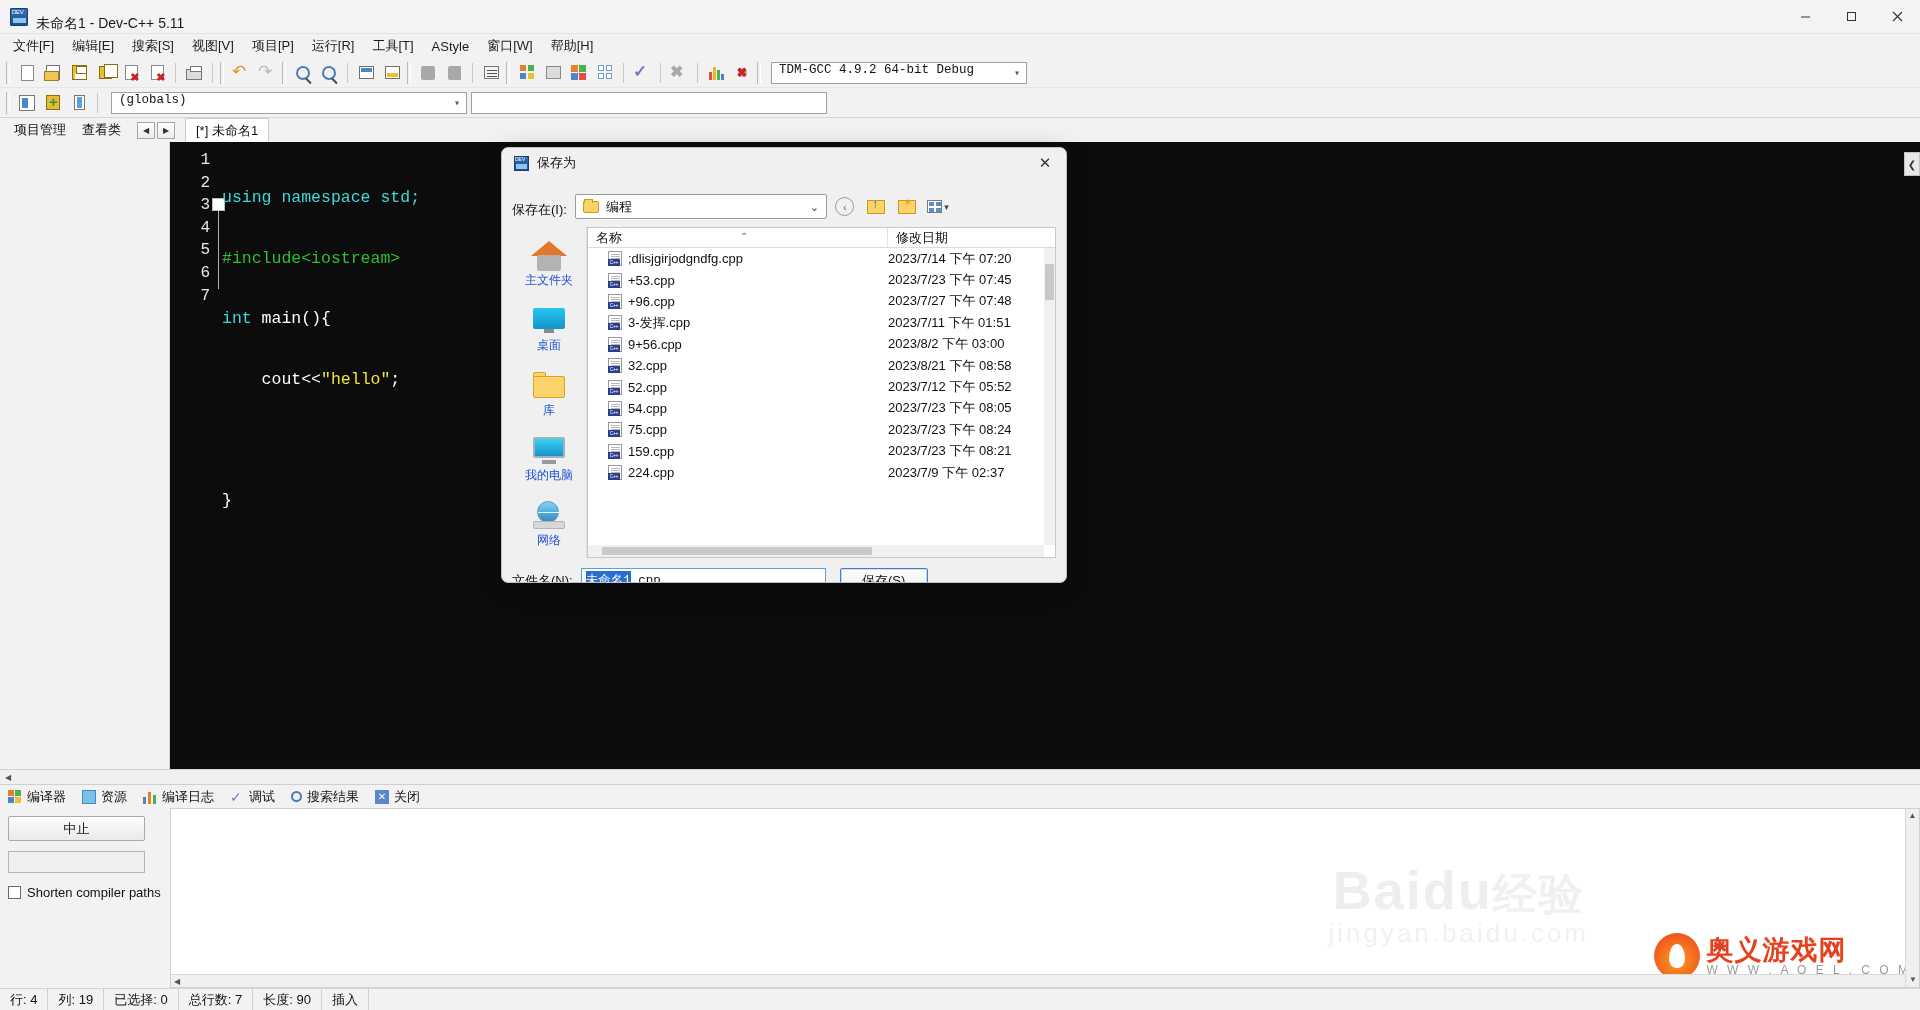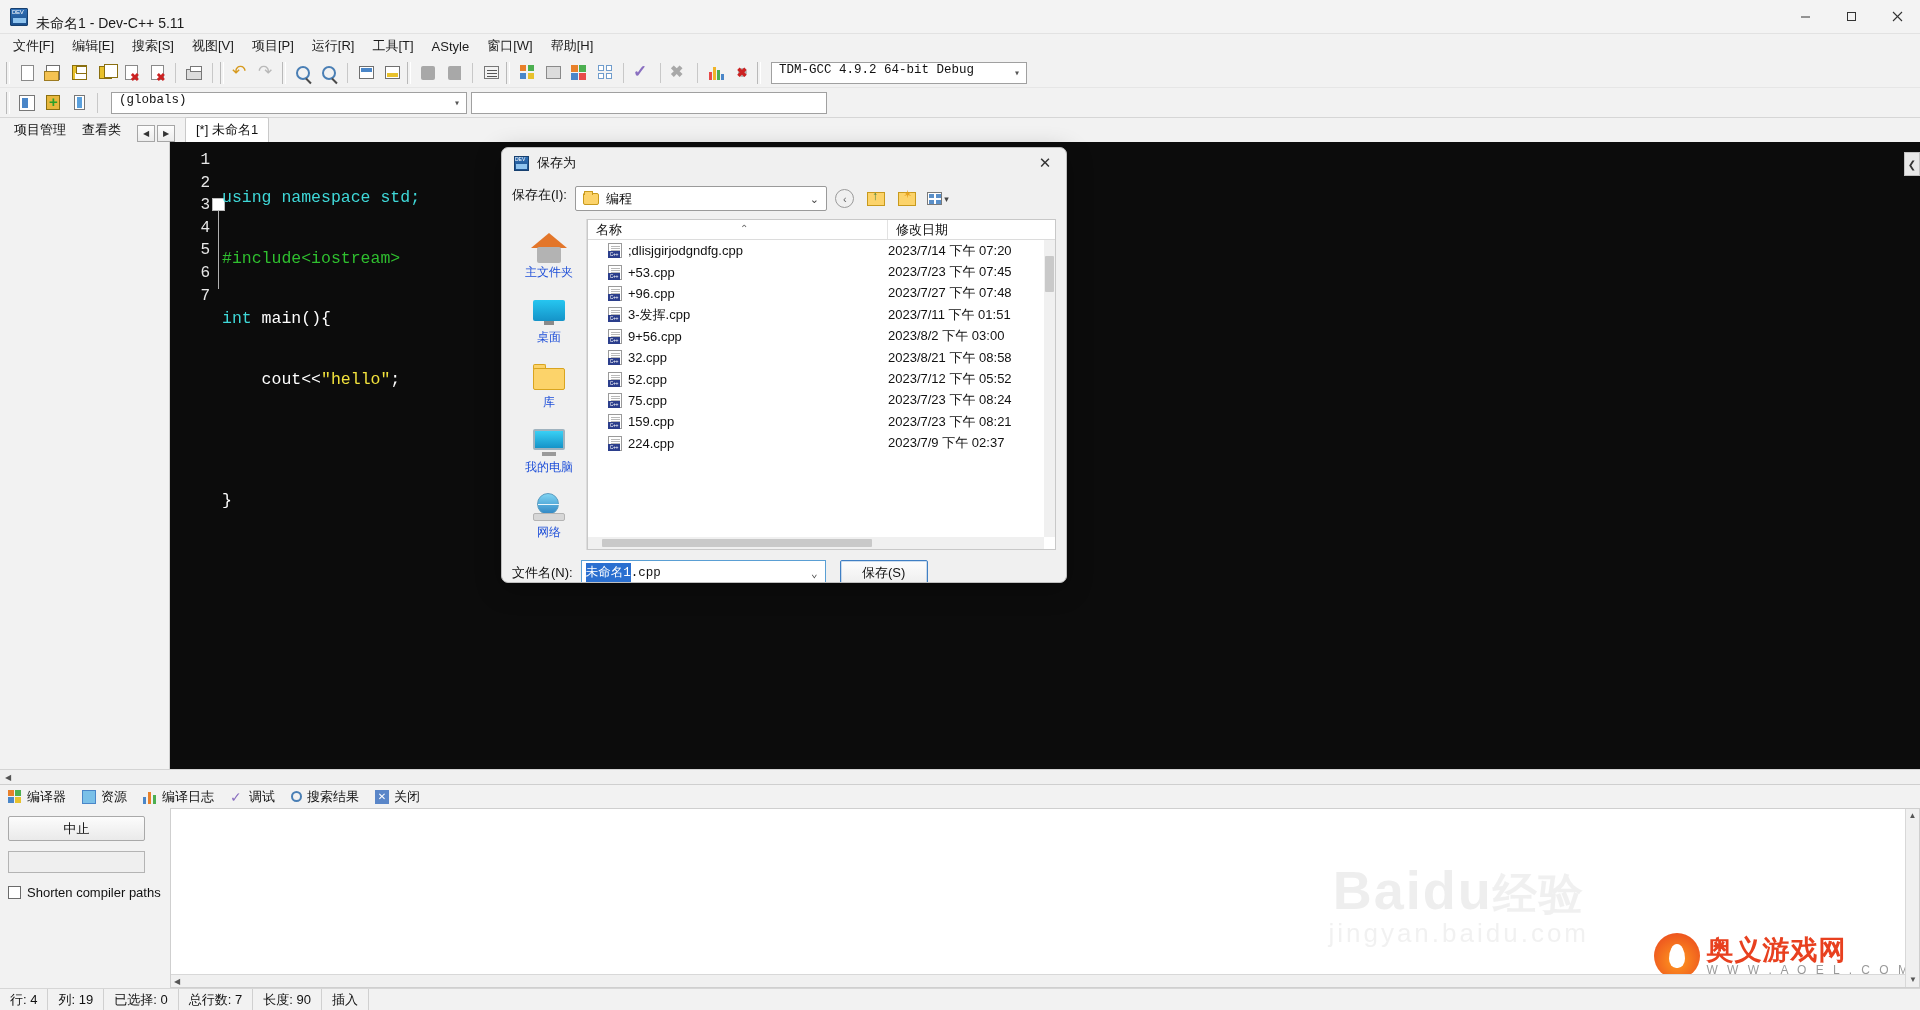--- a/index.html
+++ b/index.html
@@ -103,21 +103,21 @@
     font-family:"Liberation Mono", monospace; font-size:12.5px; color:#111; padding-left:7px;
     position:relative;
   }
   .combo .arrow { position:absolute; right:6px; top:50%; transform:translateY(-50%); color:#555; font-size:10px; }
   .combo.compiler { width:256px; margin-left:6px; }
   .combo.globals { width:356px; margin-left:8px; }
   .combo.second { width:356px; margin-left:4px; }
 
   
   .tabstrip {
-    height:24px; display:flex; align-items:flex-end; background:#f2f2f2; flex:0 0 24px;
+    height:24px; display:flex; align-items:center; background:#f2f2f2; flex:0 0 24px;
     font-size:13px; padding-left:6px;
   }
   .ltab { padding:2px 8px 3px; color:#111; }
   .navbtn {
     width:18px;height:17px;border:1px solid #a6a6a6;background:linear-gradient(#fdfdfd,#ececec);
     display:flex;align-items:center;justify-content:center;font-size:8px;color:#333;margin-right:2px;
   }
   .navwrap { display:flex; margin-left:8px; margin-right:8px; align-items:center;}
   .etab {
     background:#fff; border:1px solid #c9c9c9; border-bottom:none; padding:3px 10px 3px;
@@ -214,21 +214,21 @@
   }
   .dlg-title { height:30px; display:flex; align-items:center; padding-left:12px; }
   .dlg-ico {
     width:15px;height:15px;background:linear-gradient(#2f6fb5,#1b4f8c);border:1px solid #17406f;
     position:relative; margin-right:8px; flex:0 0 15px;
   }
   .dlg-ico:after{content:"DEV";position:absolute;left:0;top:-1px;font-size:5px;color:#fff;}
   .dlg-ico:before{content:"";position:absolute;left:1px;bottom:1px;width:11px;height:5px;background:#8fc4ef;}
   .dlg-close { margin-left:auto; width:42px; height:30px; display:flex; align-items:center; justify-content:center; font-size:15px; color:#333;}
   .dlg-body { padding:0 10px; }
-  .row-saveIn { display:flex; align-items:flex-start; margin-top:8px; }
+  .row-saveIn { display:flex; align-items:flex-end; margin-top:16px; }
   .lbl { font-size:13px; color:#111; }
   .saveInCombo {
     width:252px; height:25px; background:#fff; border:1px solid #9a9a9a; display:flex; align-items:center;
     padding-left:7px; margin-left:8px; position:relative; border-radius:2px;
   }
   .folder-ico {
     width:16px;height:12px;background:#fcd36a;border:1px solid #c89a1d;border-radius:1px 2px 2px 2px;
     position:relative; margin-right:7px; flex:0 0 16px;
   }
   .folder-ico:after{content:"";position:absolute;left:0;top:-3px;width:7px;height:3px;background:#fcd36a;border:1px solid #c89a1d;border-bottom:none;border-radius:1px 1px 0 0;}
@@ -731,20 +731,27 @@
             <div class="frow">
                 <div class="fn">
                   <span class="cpp-ico"></span>
                   <span>52.cpp</span>
                 </div>
                 <div class="fd">2023/7/12 下午 05:52</div>
               </div>
             <div class="frow">
                 <div class="fn">
                   <span class="cpp-ico"></span>
+                  <span>54.cpp</span>
+                </div>
+                <div class="fd">2023/7/23 下午 08:05</div>
+              </div>
+            <div class="frow">
+                <div class="fn">
+                  <span class="cpp-ico"></span>
                   <span>75.cpp</span>
                 </div>
                 <div class="fd">2023/7/23 下午 08:24</div>
               </div>
             <div class="frow">
                 <div class="fn">
                   <span class="cpp-ico"></span>
                   <span>159.cpp</span>
                 </div>
                 <div class="fd">2023/7/23 下午 08:21</div>

